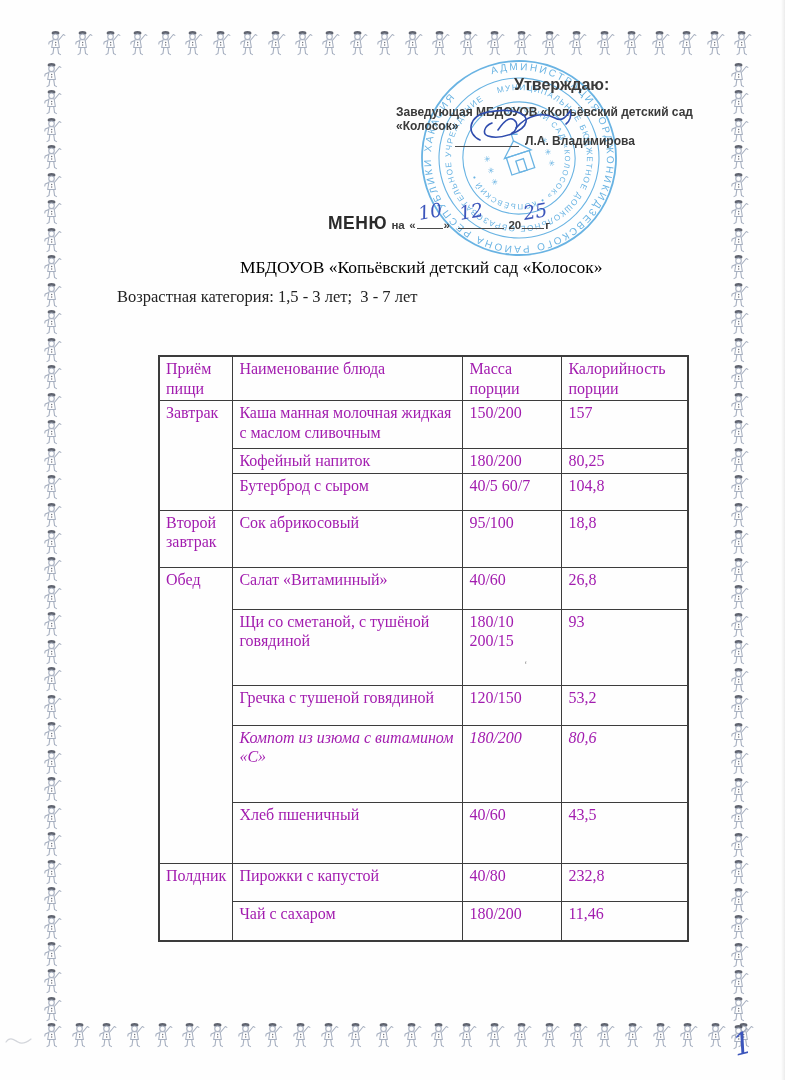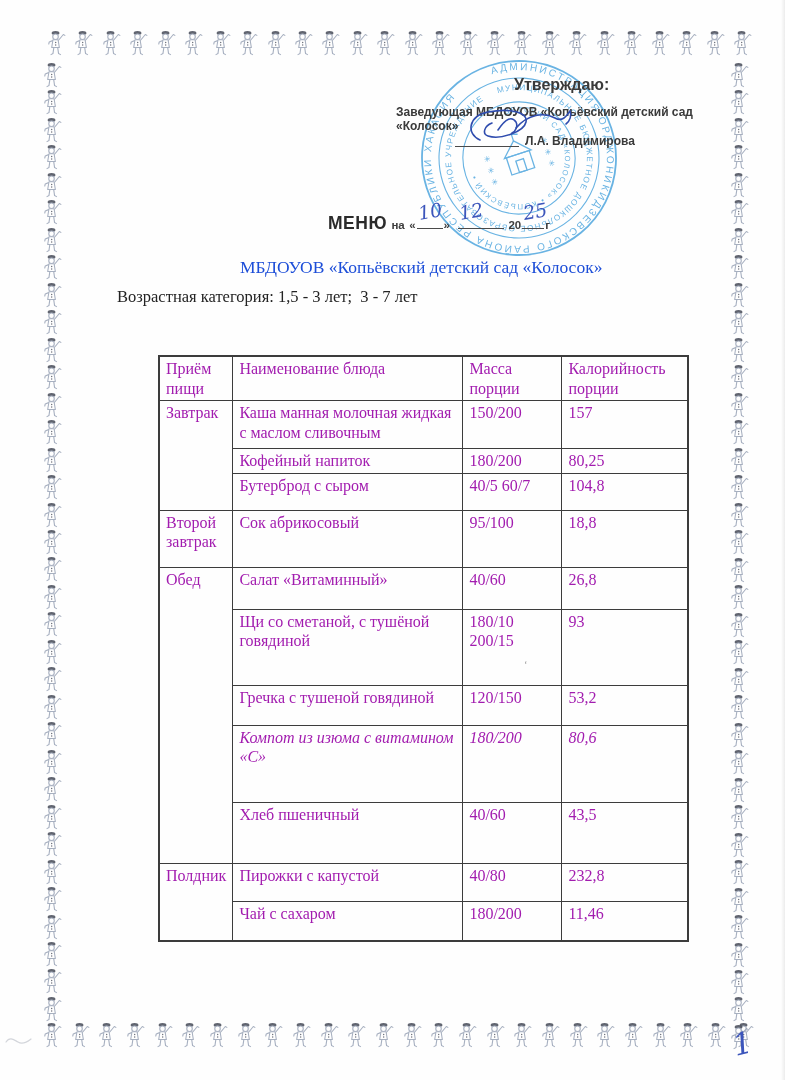--- a/index.html
+++ b/index.html
@@ -34,21 +34,21 @@
   .menu-word{font-size:17.5px;font-weight:bold;letter-spacing:.5px;color:#2b2b2b;vertical-align:baseline;}
   .m-small{font-size:11.5px;color:#3d3d3d;font-weight:bold;}
   .blank{position:relative;display:inline-block;border-bottom:1.2px solid #4a4a4a;height:13px;vertical-align:baseline;}
   .blank-day{width:26px;margin:0 1px;}
   .blank-month{width:46px;margin:0 4px;}
   .blank-year{width:22px;margin:0 1px;}
   .hw{font-family:"DejaVu Serif",serif;font-style:italic;color:#3c55bb;}
   .blank .hw{position:absolute;left:1px;top:-15px;font-size:19px;transform:rotate(-10deg);display:inline-block;}
 
   
-  .org-title{position:absolute;left:240px;top:257px;font-family:"Liberation Serif",serif;font-size:17.5px;color:#1d4ed8;}
+  .org-title{position:absolute;left:240px;top:257px;font-family:"Liberation Serif",serif;font-size:17.5px;color:#000000;}
   .age-line{position:absolute;left:117px;top:287px;font-family:"Liberation Serif",serif;font-size:16.5px;color:#232323;white-space:pre-wrap;}
 
   
   table.menu{
     position:absolute;left:158px;top:355px;border-collapse:collapse;table-layout:fixed;
     font-family:"Liberation Serif",serif;font-size:16px;color:#a21caf;
     border:2.2px solid #3c3c3c;
   }
   table.menu td, table.menu th{
     border:1.6px solid #3c3c3c;vertical-align:top;text-align:left;

